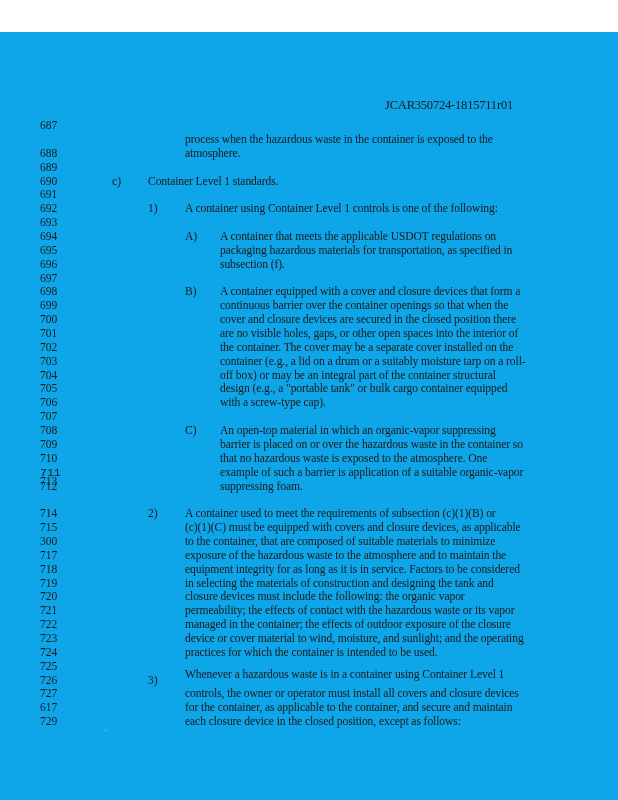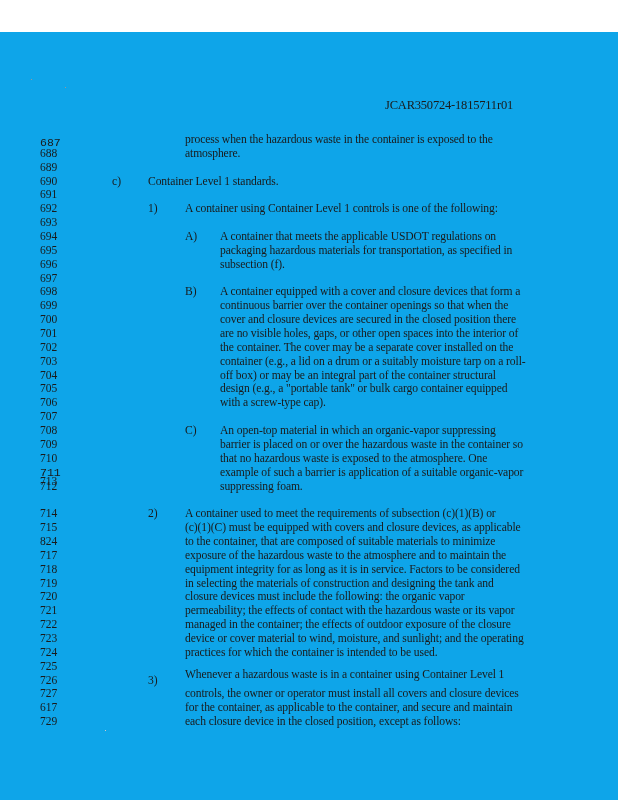--- a/index.html
+++ b/index.html
@@ -11,21 +11,21 @@
   .row { position: absolute; font-size: 11.6px; line-height: 13.86px; white-space: nowrap; letter-spacing: -0.1px; }
   .lbl { position: absolute; font-size: 11.6px; line-height: 13.86px; }
   .speck { position: absolute; width: 1px; height: 1px; background: #999; }
 </style>
 </head>
 <body>
 
 <div class="page">
   <div class="header-id">JCAR350724-1815711r01</div>
   <div id="line-numbers">
-      <div class="ln" style="top: 104px; font-family: Liberation Mono, monospace;">687</div>
+      <div class="ln" style="top: 87px;">687</div>
       <div class="ln" style="top: 114.86px;">688</div>
       <div class="ln" style="top: 128.72px;">689</div>
       <div class="ln" style="top: 142.58px;">690</div>
       <div class="ln" style="top: 156.44px;">691</div>
       <div class="ln" style="top: 170.3px;">692</div>
       <div class="ln" style="top: 184.16px;">693</div>
       <div class="ln" style="top: 198.02px;">694</div>
       <div class="ln" style="top: 211.88px;">695</div>
       <div class="ln" style="top: 225.74px;">696</div>
       <div class="ln" style="top: 239.6px;">697</div>
@@ -40,21 +40,21 @@
       <div class="ln" style="top: 364.34px;">706</div>
       <div class="ln" style="top: 378.2px;">707</div>
       <div class="ln" style="top: 392.06px;">708</div>
       <div class="ln" style="top: 405.92px;">709</div>
       <div class="ln" style="top: 419.78px;">710</div>
       <div class="ln" style="top: 433.64px; font-family: Liberation Mono, monospace;">711</div>
       <div class="ln" style="top: 447.5px;">712</div>
       <div class="ln" style="top: 443px;">713</div>
       <div class="ln" style="top: 475.22px;">714</div>
       <div class="ln" style="top: 489.08px;">715</div>
-      <div class="ln" style="top: 502.94px;">824</div>
+      <div class="ln" style="top: 502.94px;">300</div>
       <div class="ln" style="top: 516.8px;">717</div>
       <div class="ln" style="top: 530.66px;">718</div>
       <div class="ln" style="top: 544.52px;">719</div>
       <div class="ln" style="top: 558.38px;">720</div>
       <div class="ln" style="top: 572.24px;">721</div>
       <div class="ln" style="top: 586.1px;">722</div>
       <div class="ln" style="top: 599.96px;">723</div>
       <div class="ln" style="top: 613.82px;">724</div>
       <div class="ln" style="top: 627.68px;">725</div>
       <div class="ln" style="top: 641.54px;">726</div>

